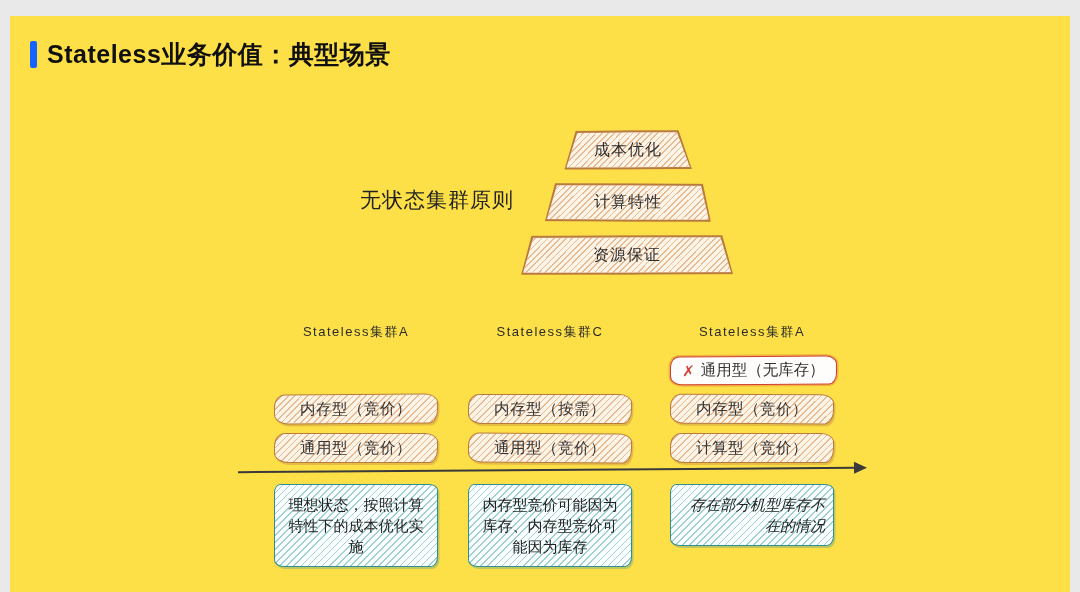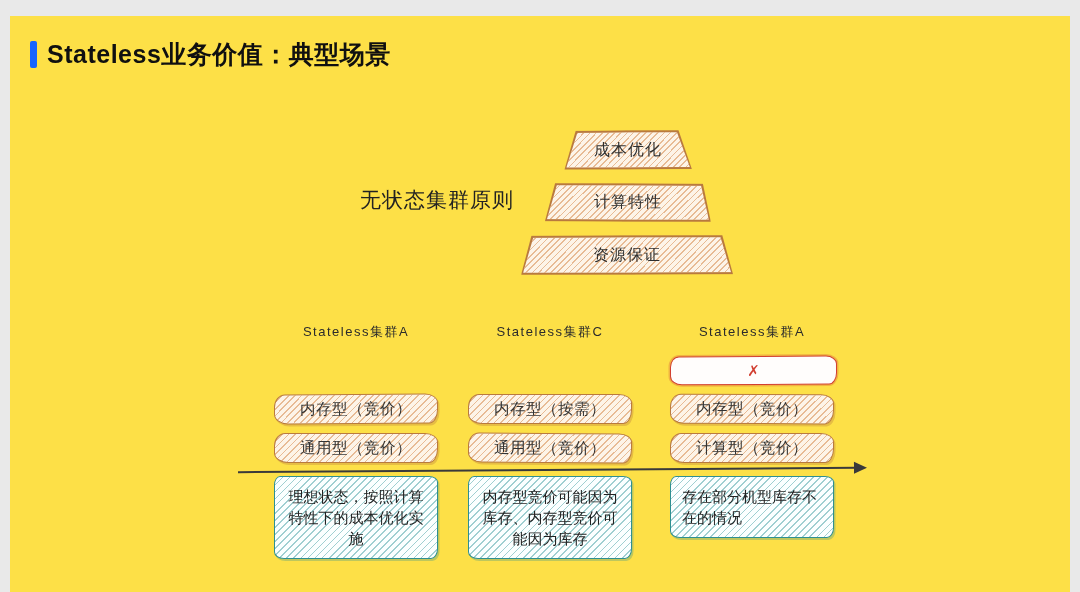--- a/index.html
+++ b/index.html
@@ -67,22 +67,22 @@
   .col-title{position:absolute;top:7px;left:-10px;right:-10px;text-align:center;font-size:13px;color:#2b2b2b;letter-spacing:1.5px;}
   .machine-box{position:absolute;left:0;right:0;height:30px;display:flex;align-items:center;justify-content:center;
     font-size:15.5px;color:#333;letter-spacing:.5px;}
   .row1{top:78px}.row2{top:117px}
   .col-a .row1{transform:rotate(-.35deg)}
   .col-b .row2{transform:rotate(.35deg)}
   .col-c .row1{transform:rotate(.3deg)}
   .unavailable-box{position:absolute;left:0;right:-3px;top:40px;height:29px;display:flex;align-items:center;justify-content:center;gap:6px;
     font-size:15.5px;color:#333;transform:rotate(-.3deg);}
   .unavailable-mark{color:var(--sketch-red);font-weight:700;font-size:15px;}
-  .note{position:absolute;top:160px;left:0;right:0;padding:9px 8px;font-size:15px;line-height:21px;color:#222;text-align:center;}
-  .note-left{text-align:left;padding-left:11px;}
+  .note{position:absolute;top:168px;left:0;right:0;padding:9px 8px;font-size:15px;line-height:21px;color:#222;text-align:center;}
+  .note-left{text-align:right;padding-left:11px;font-style:italic;}
 
   
   .timeline-arrow{position:absolute;left:228px;top:453px;width:618px;height:2px;background:#3a3a3a;transform:rotate(-.4deg);}
   .arrow-head{position:absolute;right:-11px;top:-5px;width:0;height:0;
     border-left:13px solid #3a3a3a;border-top:6px solid transparent;border-bottom:6px solid transparent;}
 </style>
 </head>
 <body>
 
 <div class="page">
@@ -120,20 +120,21 @@
     <div class="col-title">Stateless集群C</div>
     <div class="machine-box row1 sketch-orange-box hatch-orange">内存型（按需）</div>
     <div class="machine-box row2 sketch-orange-box hatch-orange">通用型（竞价）</div>
     <div class="note sketch-teal-box hatch-teal">内存型竞价可能因为库存、内存型竞价可能因为库存</div>
   </div>
 
   <div class="col col-c">
     <div class="col-title">Stateless集群A</div>
     <div class="unavailable-box sketch-red-box">
       <span class="unavailable-mark">✗</span>
+      <span>通用型（无库存）</span>
     </div>
     <div class="machine-box row1 sketch-orange-box hatch-orange">内存型（竞价）</div>
     <div class="machine-box row2 sketch-orange-box hatch-orange">计算型（竞价）</div>
     <div class="note note-left sketch-teal-box hatch-teal">存在部分机型库存不在的情况</div>
   </div>
 
   <div class="timeline-arrow">
     <span class="arrow-head"></span>
   </div>
 

